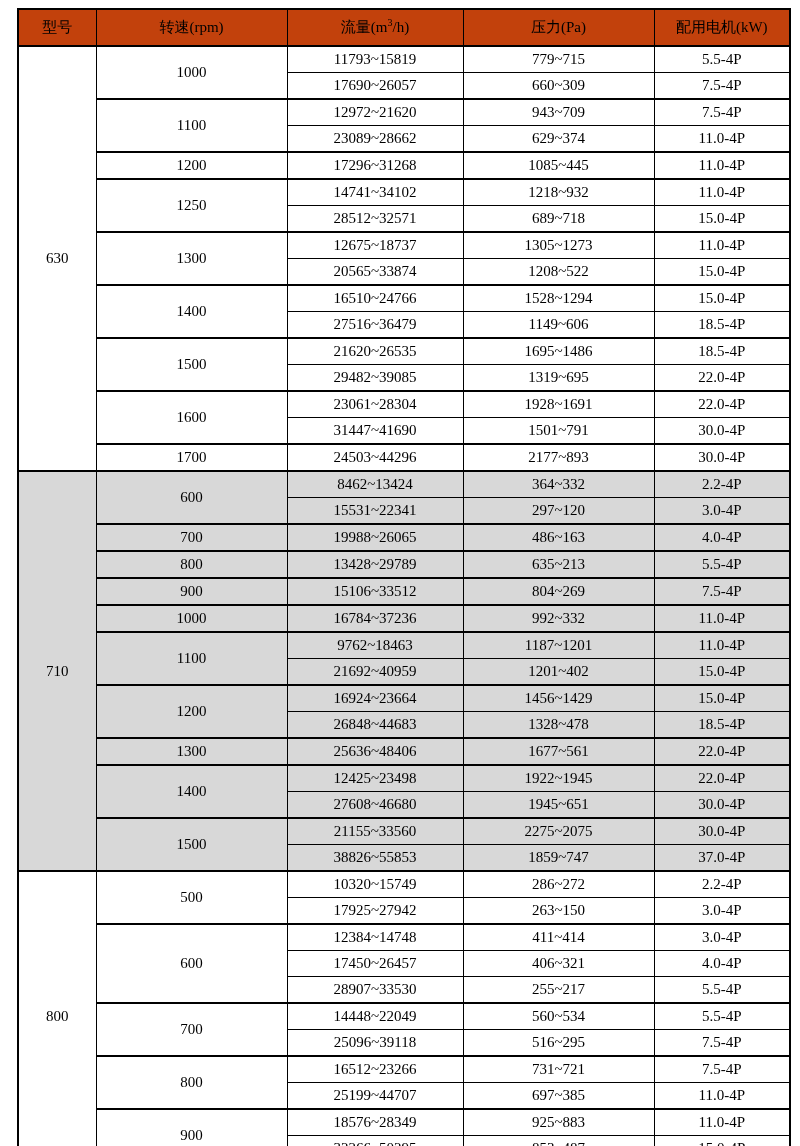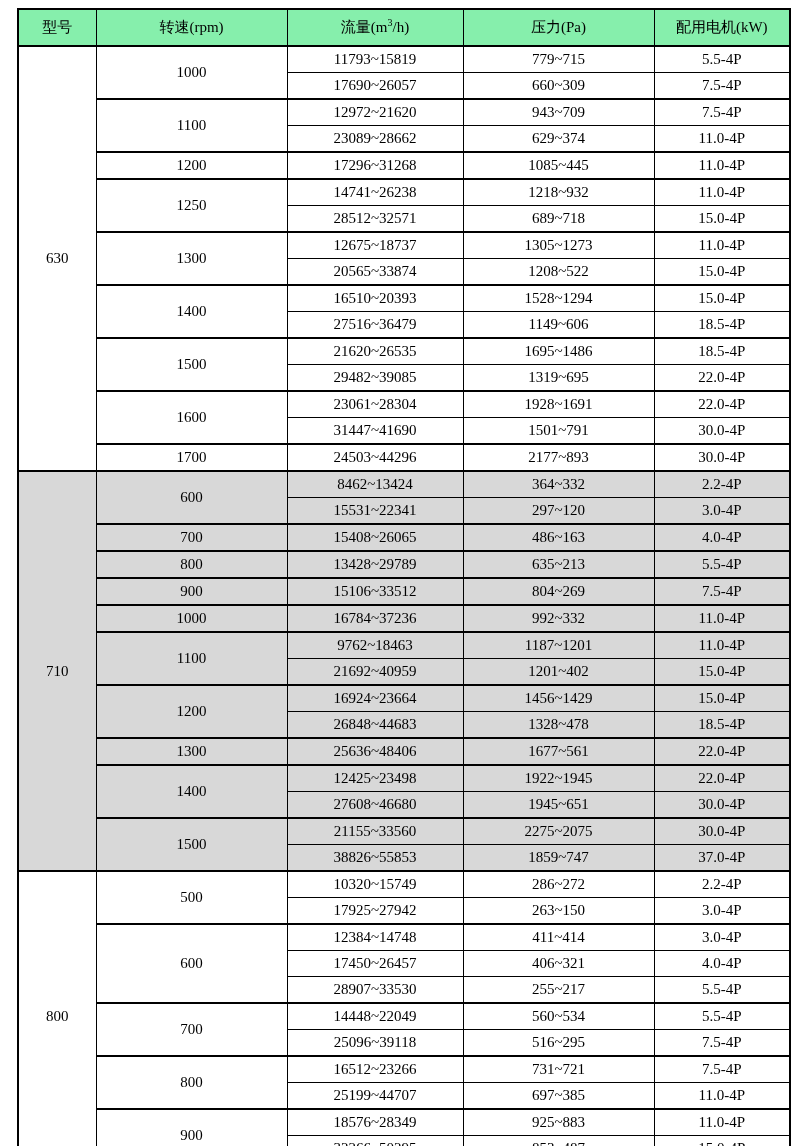--- a/index.html
+++ b/index.html
@@ -32,21 +32,21 @@
     text-align: center;
     vertical-align: middle;
     padding: 0;
     font-size: 15px;
     font-weight: normal;
     overflow: hidden;
     white-space: nowrap;
   }
   thead th {
     height: 35px;
-    background: #86efac;
+    background: #c2410c;
     border-bottom-width: 2px;
   }
   thead th sup {
     font-size: 10px;
     line-height: 0;
   }
   tbody td {
     height: 25px;
     line-height: 25px;
     background: #ffffff;
@@ -103,21 +103,21 @@
           <td class="">11.0-4P</td>
         </tr>
         <tr class="group-start">
           <td rowspan="1" class="">1200</td>
           <td class="">17296~31268</td>
           <td class="">1085~445</td>
           <td class="">11.0-4P</td>
         </tr>
         <tr class="group-start">
           <td rowspan="2" class="">1250</td>
-          <td class="">14741~26238</td>
+          <td class="">14741~34102</td>
           <td class="">1218~932</td>
           <td class="">11.0-4P</td>
         </tr>
         <tr>
           <td class="">28512~32571</td>
           <td class="">689~718</td>
           <td class="">15.0-4P</td>
         </tr>
         <tr class="group-start">
           <td rowspan="2" class="">1300</td>
@@ -125,21 +125,21 @@
           <td class="">1305~1273</td>
           <td class="">11.0-4P</td>
         </tr>
         <tr>
           <td class="">20565~33874</td>
           <td class="">1208~522</td>
           <td class="">15.0-4P</td>
         </tr>
         <tr class="group-start">
           <td rowspan="2" class="">1400</td>
-          <td class="">16510~20393</td>
+          <td class="">16510~24766</td>
           <td class="">1528~1294</td>
           <td class="">15.0-4P</td>
         </tr>
         <tr>
           <td class="">27516~36479</td>
           <td class="">1149~606</td>
           <td class="">18.5-4P</td>
         </tr>
         <tr class="group-start">
           <td rowspan="2" class="">1500</td>
@@ -176,21 +176,21 @@
           <td class="shaded">364~332</td>
           <td class="shaded">2.2-4P</td>
         </tr>
         <tr>
           <td class="shaded">15531~22341</td>
           <td class="shaded">297~120</td>
           <td class="shaded">3.0-4P</td>
         </tr>
         <tr class="group-start">
           <td rowspan="1" class="shaded">700</td>
-          <td class="shaded">15408~26065</td>
+          <td class="shaded">19988~26065</td>
           <td class="shaded">486~163</td>
           <td class="shaded">4.0-4P</td>
         </tr>
         <tr class="group-start">
           <td rowspan="1" class="shaded">800</td>
           <td class="shaded">13428~29789</td>
           <td class="shaded">635~213</td>
           <td class="shaded">5.5-4P</td>
         </tr>
         <tr class="group-start">

